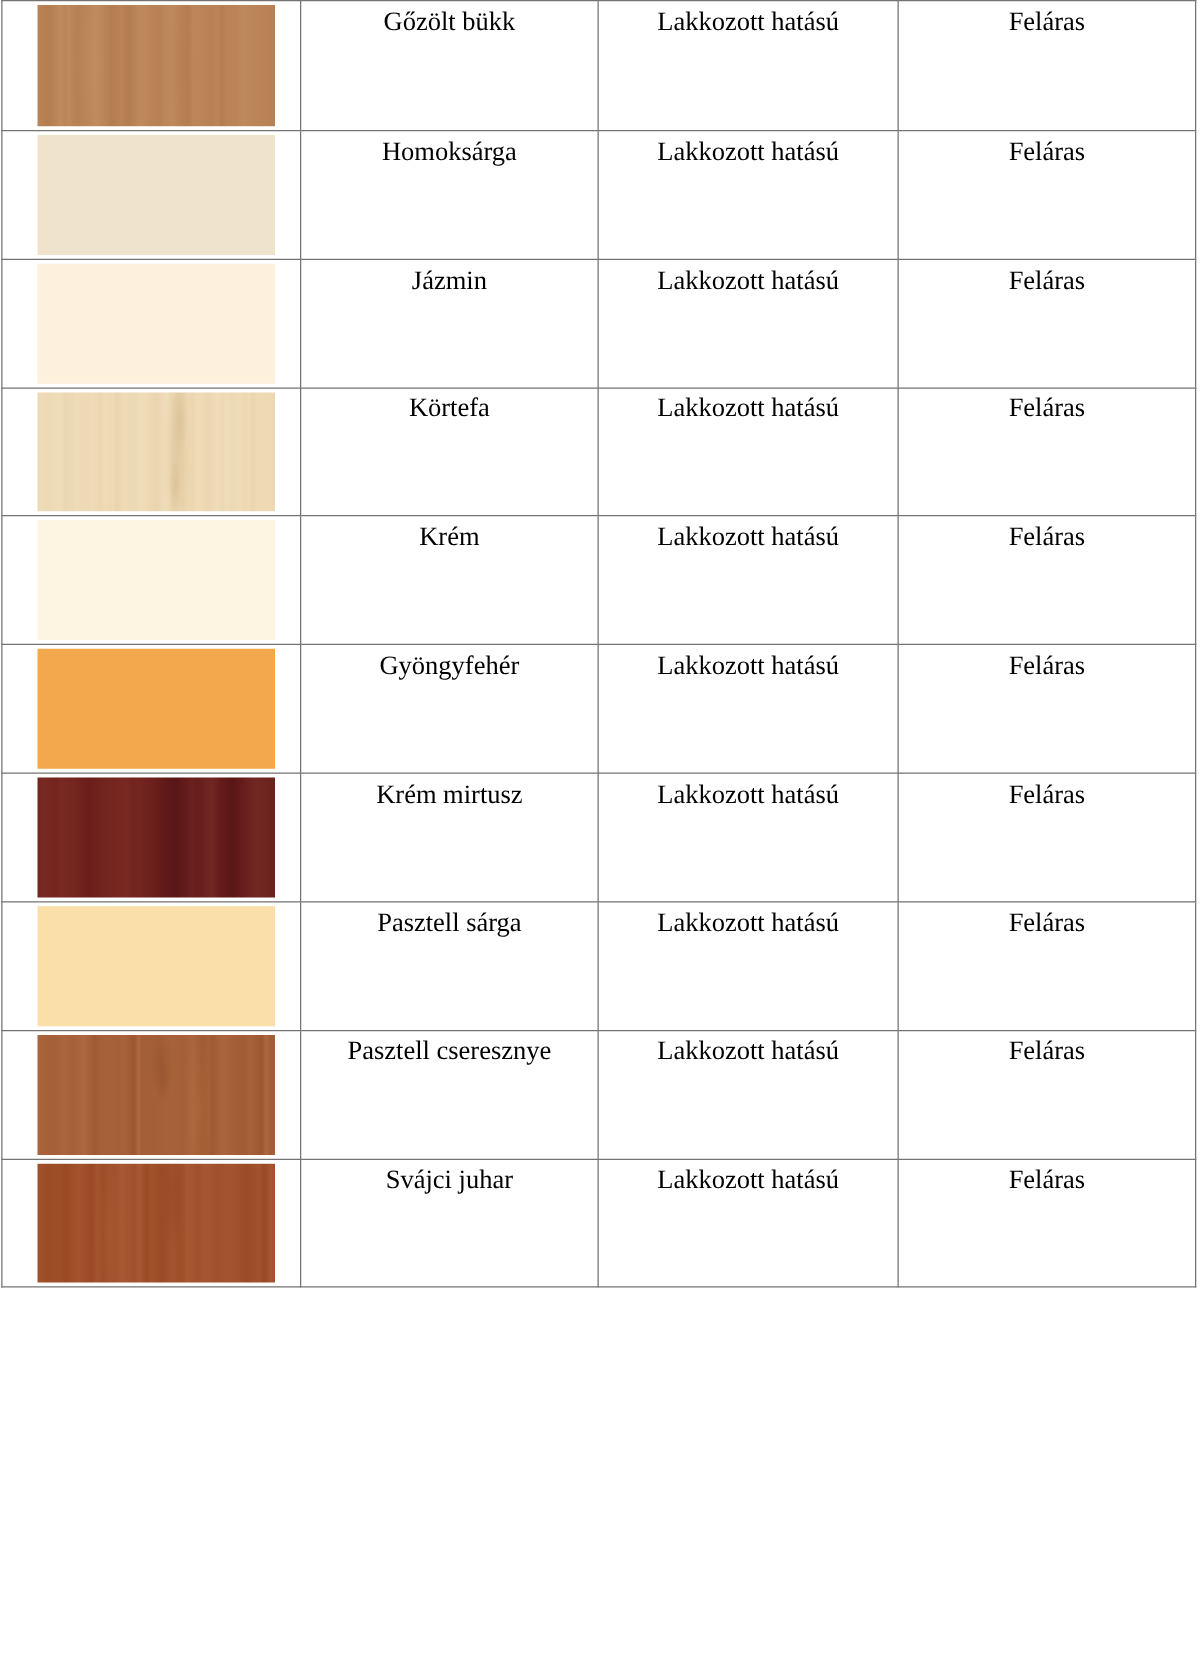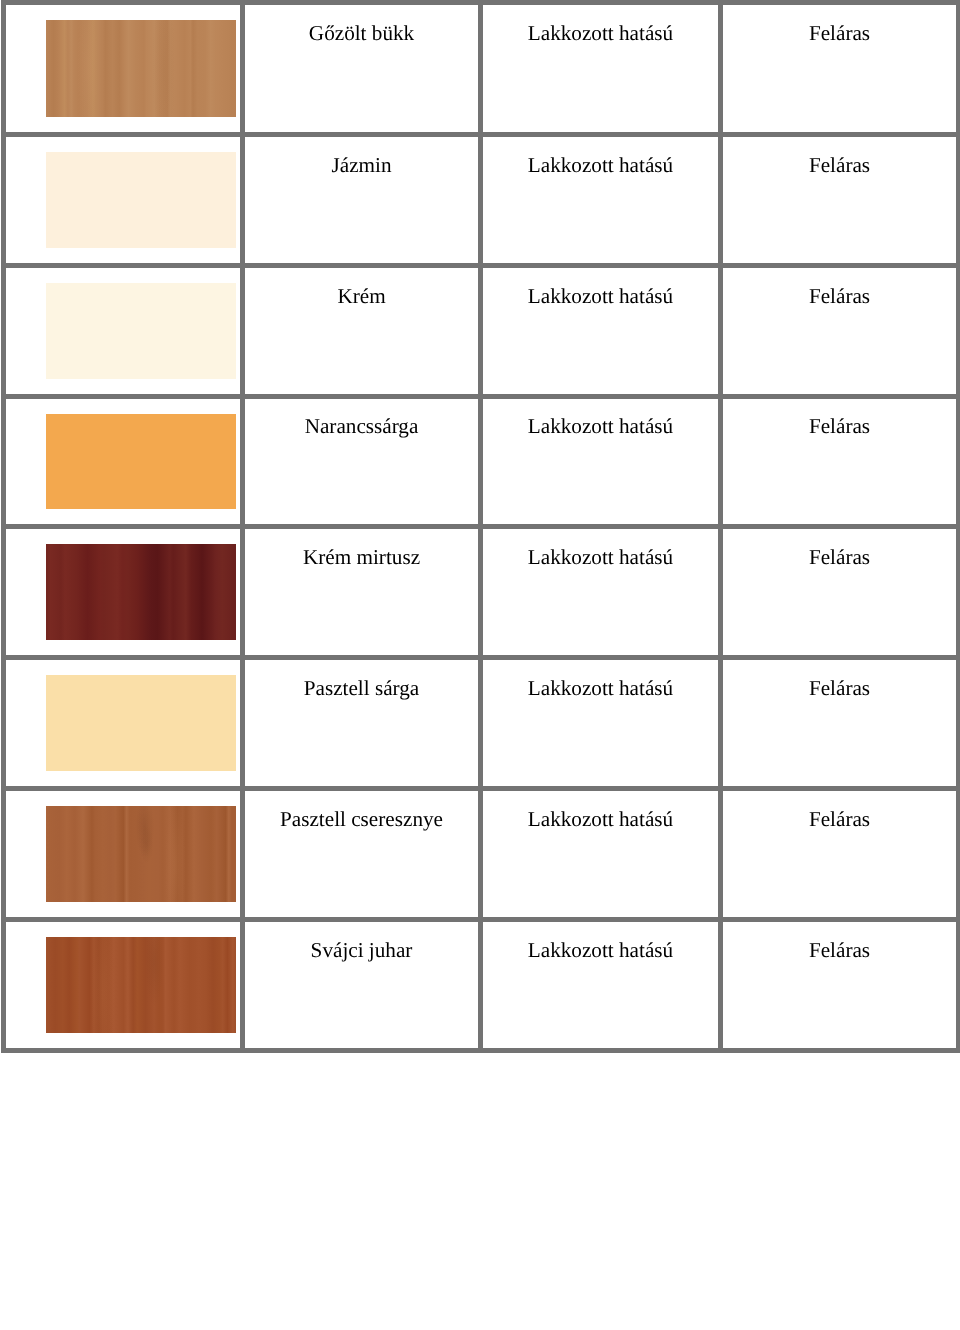--- a/index.html
+++ b/index.html
@@ -4,21 +4,21 @@
 <title>Finish table</title>
 <style>
   html,body{margin:0;padding:0;background:#ffffff;}
   body{width:960px;height:1330px;overflow:hidden;
        font-family:"Liberation Serif", serif;
        -webkit-font-smoothing:antialiased;
        text-rendering:geometricPrecision;}
   .sheet{position:relative;width:960px;height:1330px;background:#fff;filter:brightness(1);}
   table.finish{border-collapse:collapse;table-layout:fixed;
                position:absolute;left:1px;top:0;width:955px;}
-  table.finish td{border:5px solid #737373;padding:16px;vertical-align:top;
+  table.finish td{border:1px solid #737373;padding:4px;vertical-align:top;
                   height:93.82px;overflow:hidden;}
   table.finish tr:first-child td{height:95.0px;}
   .c-swatch{width:239px;}
   .c-name{width:238px;}
   .c-effect{width:240px;}
   .c-price{width:238px;}
   .label{display:block;text-align:center;font-size:21.2px;line-height:1.0;
          color:#000;padding-top:1.8px;}
   .swwrap{position:relative;height:100%;}
   .sw{position:absolute;top:-1px;bottom:-1px;left:24px;width:190px;}
@@ -77,57 +77,89 @@
           <td>
             <span class="label">Lakkozott hatású</span>
           </td>
           <td>
             <span class="label">Feláras</span>
           </td>
         </tr>
         <tr>
           <td>
             <div class="swwrap">
+              <span class="sw sw-sand-yellow"></span>
+            </div>
+          </td>
+          <td>
+            <span class="label">Homoksárga</span>
+          </td>
+          <td>
+            <span class="label">Lakkozott hatású</span>
+          </td>
+          <td>
+            <span class="label">Feláras</span>
+          </td>
+        </tr>
+        <tr>
+          <td>
+            <div class="swwrap">
               <span class="sw sw-jasmine"></span>
             </div>
           </td>
           <td>
             <span class="label">Jázmin</span>
           </td>
           <td>
             <span class="label">Lakkozott hatású</span>
           </td>
           <td>
             <span class="label">Feláras</span>
           </td>
         </tr>
         <tr>
           <td>
             <div class="swwrap">
+              <span class="sw sw-pear-wood"></span>
+            </div>
+          </td>
+          <td>
+            <span class="label">Körtefa</span>
+          </td>
+          <td>
+            <span class="label">Lakkozott hatású</span>
+          </td>
+          <td>
+            <span class="label">Feláras</span>
+          </td>
+        </tr>
+        <tr>
+          <td>
+            <div class="swwrap">
               <span class="sw sw-cream"></span>
             </div>
           </td>
           <td>
             <span class="label">Krém</span>
           </td>
           <td>
             <span class="label">Lakkozott hatású</span>
           </td>
           <td>
             <span class="label">Feláras</span>
           </td>
         </tr>
         <tr>
           <td>
             <div class="swwrap">
               <span class="sw sw-orange"></span>
             </div>
           </td>
           <td>
-            <span class="label">Narancssárga</span>
+            <span class="label">Gyöngyfehér</span>
           </td>
           <td>
             <span class="label">Lakkozott hatású</span>
           </td>
           <td>
             <span class="label">Feláras</span>
           </td>
         </tr>
         <tr>
           <td>

